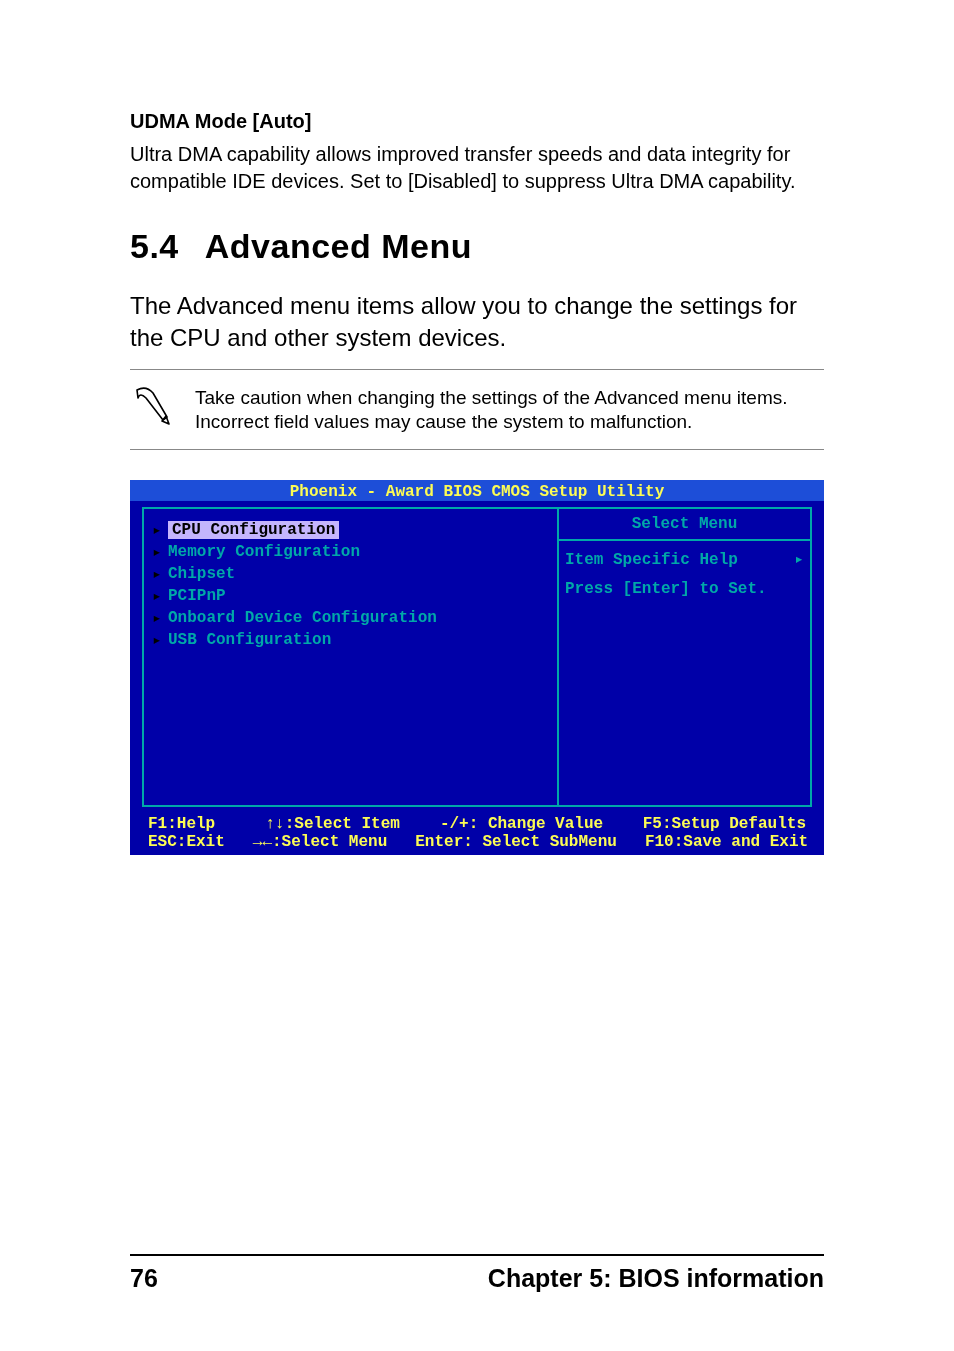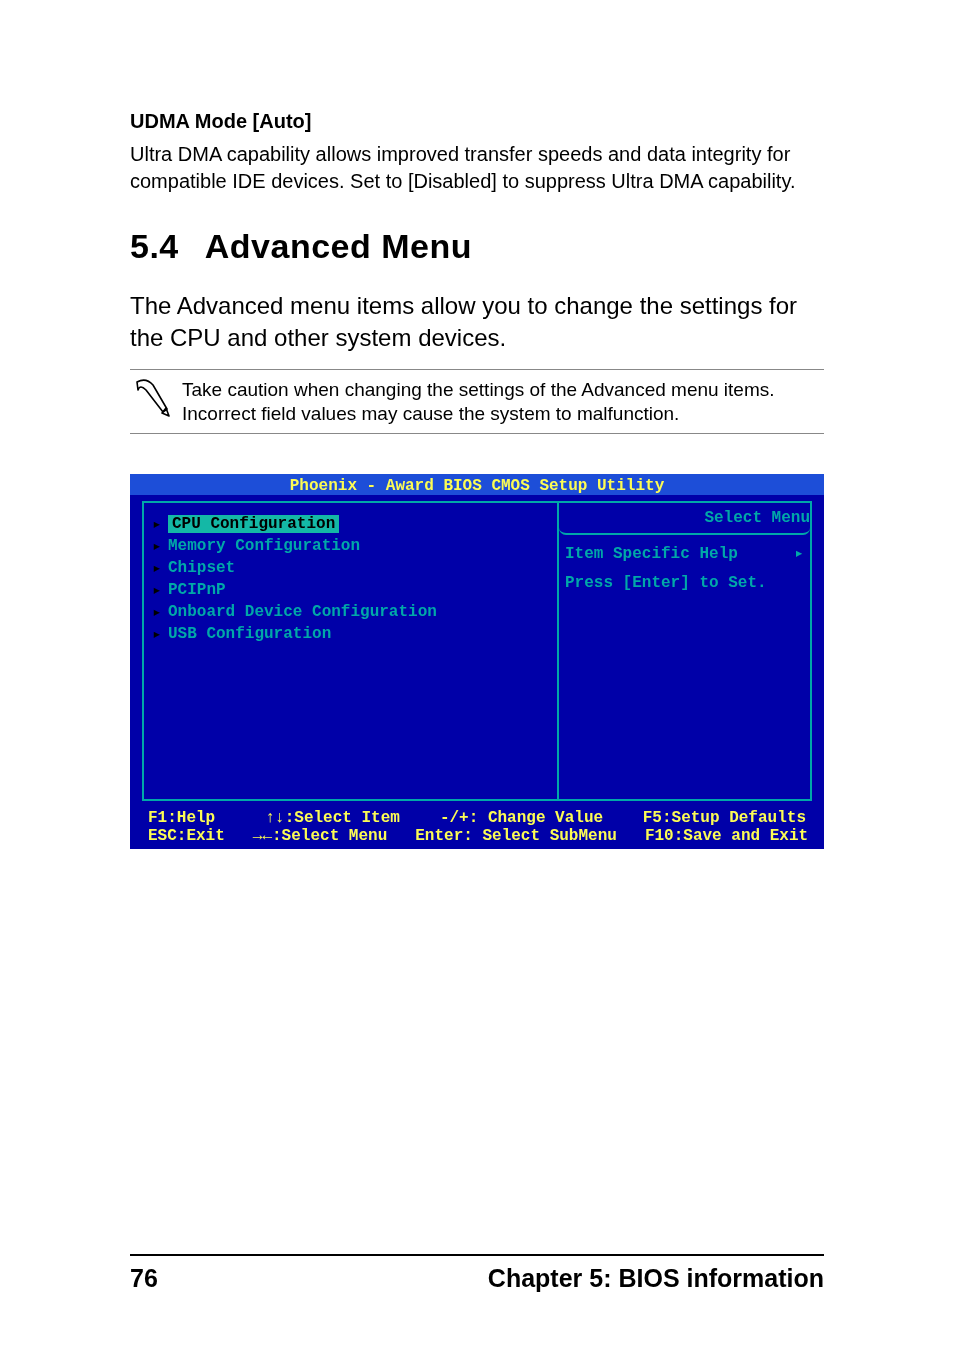--- a/index.html
+++ b/index.html
@@ -36,25 +36,25 @@
       margin-right: 26px;
     }
     .intro-text {
       font-size: 24px;
       line-height: 1.35;
       margin-bottom: 14px;
     }
     .note-box {
       border-top: 1px solid #888;
       border-bottom: 1px solid #888;
-      padding: 6px 0;
+      padding: 14px 0;
       display: flex;
       align-items: flex-start;
-      gap: 8px;
-      margin-bottom: 40px;
+      gap: 21px;
+      margin-bottom: 30px;
     }
     .note-icon {
       width: 44px;
       height: 44px;
       flex-shrink: 0;
     }
     .note-text {
       font-size: 19px;
       line-height: 1.3;
       padding-top: 2px;
@@ -106,36 +106,35 @@
     .bios-menu-item {
       display: flex;
       align-items: center;
       gap: 6px;
       padding: 1px 0;
     }
     .bios-menu-item.first {
       background: transparent;
     }
     .bios-menu-item.first .bios-menu-text {
-      background: #14b8a6;
+      background: #c4b5fd;
       color: #000;
       padding: 0 4px;
     }
     .bios-menu-text {
       white-space: pre;
     }
     .bios-caret {
       color: #000;
       width: 10px;
     }
     .bios-right-title {
-      text-align: right;
+      text-align: center;
       padding: 6px 0;
       border-bottom: 2px solid #00a8a8;
-      border-radius: 7px;
     }
     .bios-right-body {
       padding: 8px 6px;
       line-height: 1.4;
     }
     .bios-right-row {
       display: flex;
       justify-content: space-between;
       white-space: pre;
     }

